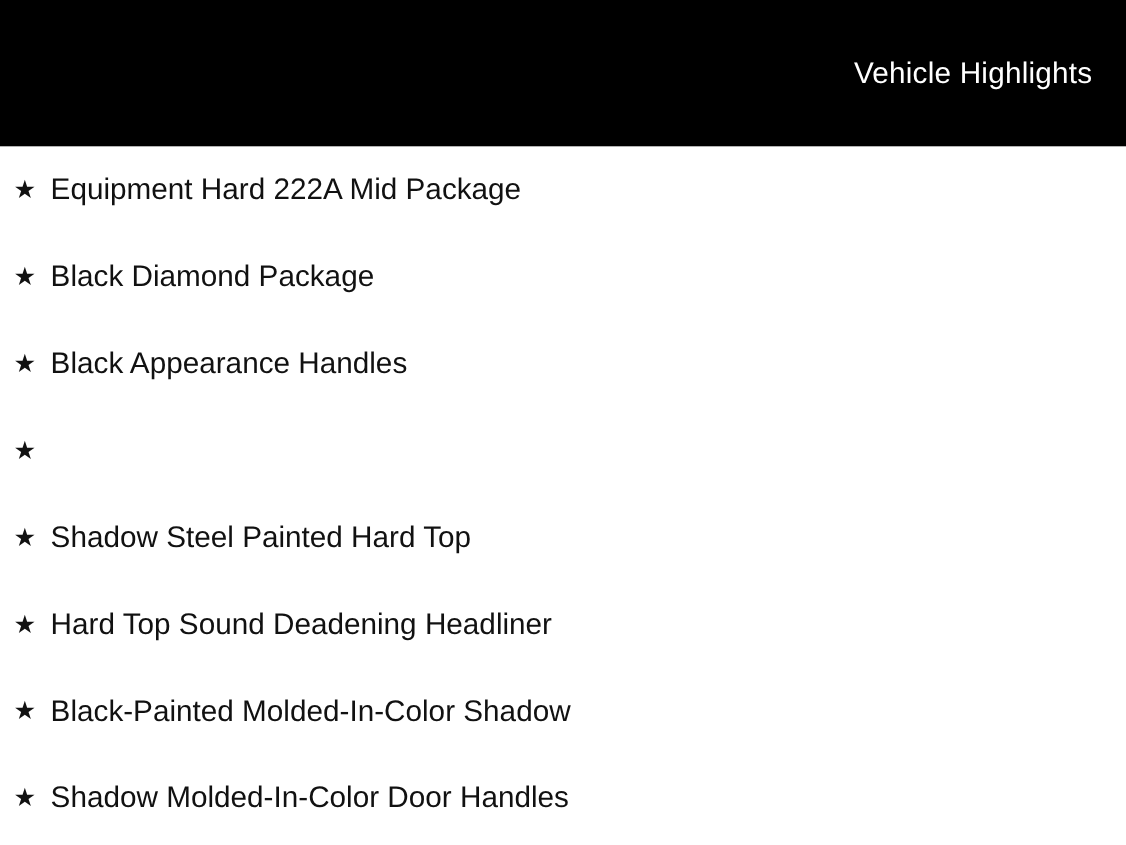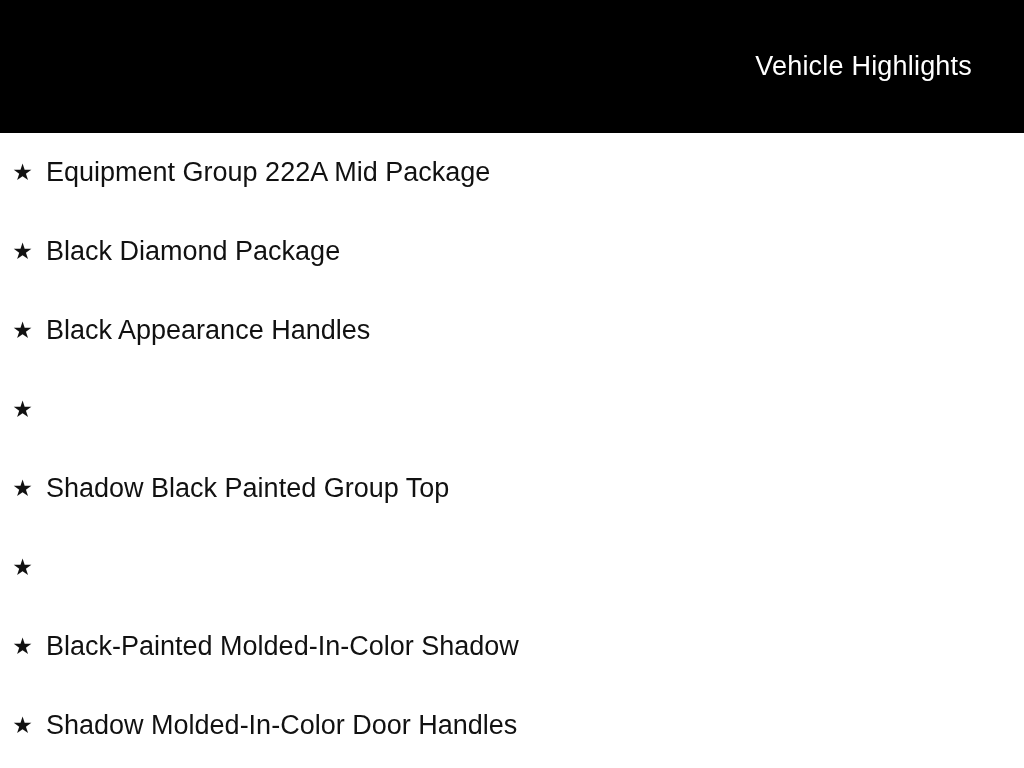--- a/index.html
+++ b/index.html
@@ -10,21 +10,21 @@
     font-family: "Liberation Sans", sans-serif;
     overflow: hidden;
   }
   .header {
     width: 1024px;
     height: 133px;
     background: #000000;
     display: flex;
     align-items: center;
     justify-content: flex-end;
-    padding-right: 52px;
+    padding-right: 31px;
   }
   .header-title {
     color: #ffffff;
     font-size: 27px;
     font-weight: 400;
     letter-spacing: 0.2px;
   }
   .highlight-list {
     padding: 25px 20px 0 12px;
   }
@@ -51,44 +51,45 @@
 <body>
 
 <div class="header">
   <div class="header-title">Vehicle Highlights</div>
 </div>
 
 <div class="highlight-list">
 
   <div class="highlight-item">
     <span class="star-bullet">★</span>
-    <span>Equipment Group 222A Mid Package</span>
+    <span>Equipment Hard 222A Mid Package</span>
   </div>
 
   <div class="highlight-item">
     <span class="star-bullet">★</span>
     <span>Black Diamond Package</span>
   </div>
 
   <div class="highlight-item">
     <span class="star-bullet">★</span>
     <span>Black Appearance Handles</span>
   </div>
 
   <div class="highlight-item">
     <span class="star-bullet">★</span>
   </div>
 
   <div class="highlight-item">
     <span class="star-bullet">★</span>
-    <span>Shadow Black Painted Group Top</span>
+    <span>Shadow Steel Painted Hard Top</span>
   </div>
 
   <div class="highlight-item">
     <span class="star-bullet">★</span>
+    <span>Hard Top Sound Deadening Headliner</span>
   </div>
 
   <div class="highlight-item">
     <span class="star-bullet">★</span>
     <span>Black-Painted Molded-In-Color Shadow</span>
   </div>
 
   <div class="highlight-item">
     <span class="star-bullet">★</span>
     <span>Shadow Molded-In-Color Door Handles</span>

